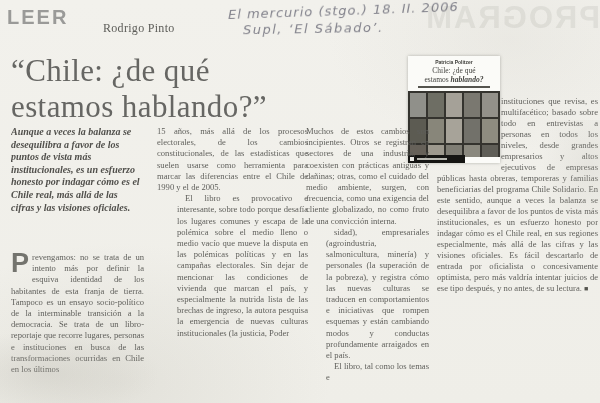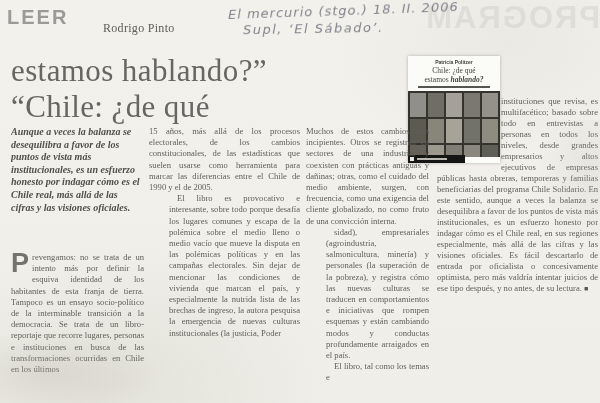--- a/index.html
+++ b/index.html
@@ -64,21 +64,21 @@
     font-weight:bold;font-size:10px;line-height:12.6px;color:#504f4b;
     filter:blur(.25px);overflow:hidden;font-style:italic;
   }
   .bodycol{
     font-size:8.6px;line-height:11.2px;color:#5f5f5b;
     text-align:justify;filter:blur(.28px);overflow:hidden;
   }
   .bodycol p{margin:0;}
   .bodycol p + p{text-indent:8px;margin-left:20px;}
   .col1{left:11px;top:252px;width:133px;height:151px;}
-  .col2{left:149px;top:126px;width:151px;height:277px;}
+  .col2{left:157px;top:126px;width:151px;height:277px;}
   .col3{left:306px;top:126px;width:123px;height:277px;}
   .col4{left:437px;top:96px;width:161px;height:307px;line-height:11px;}
   .cover-spacer{float:left;width:64px;height:76px;}
   .dropcap{
     float:left;font-family:"Liberation Sans",sans-serif;font-weight:bold;
     font-size:27px;line-height:23px;color:#74746e;padding-right:3px;
   }
   .endmark{font-size:7px;color:#55554f;}
   .blotch{pointer-events:none;}
   .blotch1{left:0;top:330px;width:160px;height:73px;
@@ -91,22 +91,22 @@
 
 <div class="abs section-logo">LEER</div>
 <div class="abs byline">Rodrigo Pinto</div>
 
 <div class="abs handwriting hw1">El mercurio (stgo.) 18. II. 2006</div>
 <div class="abs handwriting hw2">Supl, ‘El Sábado’.</div>
 
 <div class="abs ghost">PROGRAMA</div>
 
 <div class="abs headline">
+  <div>“Chile: ¿de qué</div>
   <div>estamos hablando?”</div>
-  <div>“Chile: ¿de qué</div>
 </div>
 
 <div class="abs cover">
   <div class="cover-author">Patricia Politzer</div>
   <div class="cover-title">
     <span>Chile: ¿de qué</span><br>
     <span>estamos </span><b>hablando?</b>
   </div>
   <div class="cover-subtitle-bar"></div>
   <div class="cover-mosaic">

